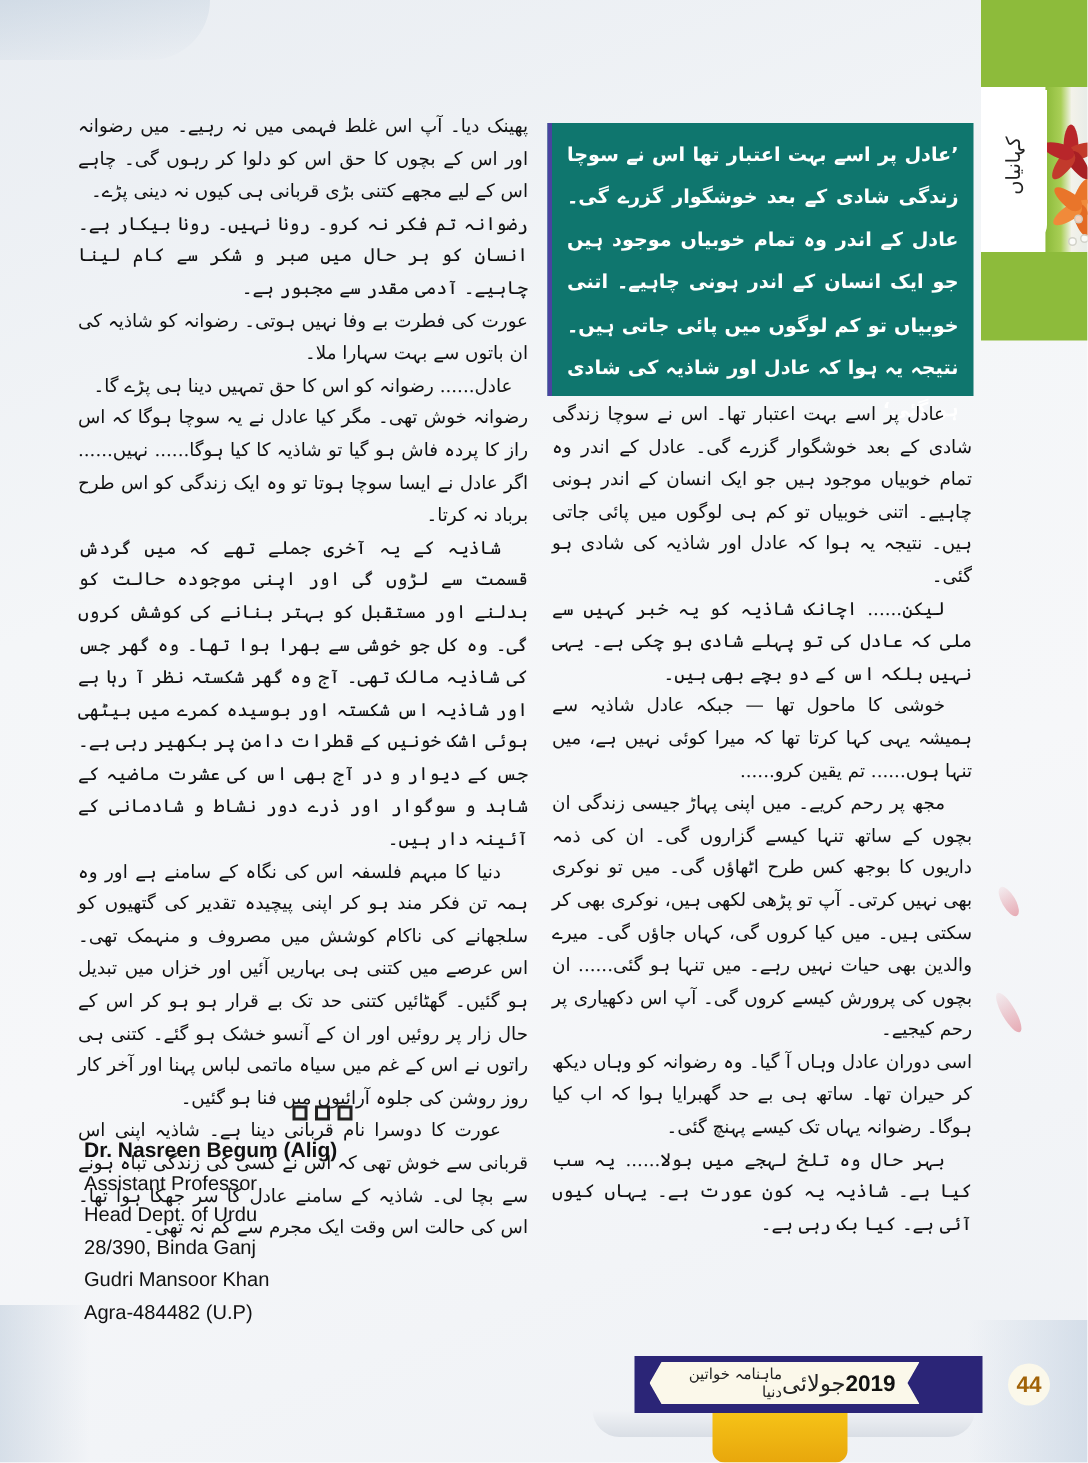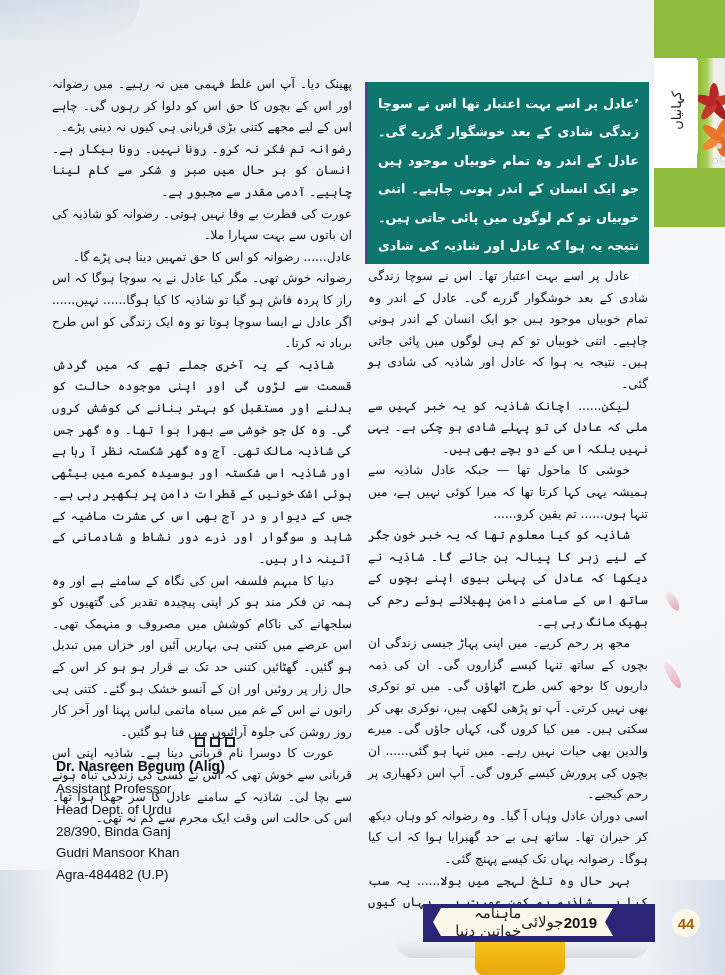--- a/index.html
+++ b/index.html
@@ -36,21 +36,21 @@
     text-align: justify;
     font-family: "DejaVu Serif", serif;
     font-size: 12.2px;
     line-height: 21.6px;
     color: #111;
   }
   .col-left { left: 52px; top: 74px; width: 300px; }
   .col-right { left: 368px; top: 266px; width: 280px; }
   .para { text-indent: 0; margin-bottom: 0; }
   .para.indent { text-indent: 18px; }
-  .para.center { }
+  .para.center { text-align: center; }
 
   
   .pull-quote {
     position: absolute; left: 365px; top: 82px; width: 284px; height: 182px;
     background: #0f766e;
     border-left: 3px solid #4a43a0;
     padding: 8px 10px 6px 10px;
     direction: rtl; text-align: justify;
     color: #ffffff;
     font-family: "DejaVu Sans", sans-serif; font-weight: bold;
@@ -118,21 +118,21 @@
     position: absolute; left: 423px; top: 904px; width: 232px; height: 38px;
     background: #2b2577;
   }
   .footer-ribbon {
     position: absolute; left: 433px; top: 908px; width: 180px; height: 28px;
     background: #fbf8ea;
     clip-path: polygon(8px 0, 100% 0, calc(100% - 8px) 50%, 100% 100%, 8px 100%, 0 50%);
     display: flex; align-items: center; justify-content: space-between;
     padding: 0 16px 0 14px;
   }
-  .footer-title { font-family: "DejaVu Serif", serif; font-size: 15px; color: #222; direction: rtl; }
+  .footer-title { font-family: "DejaVu Serif", serif; font-size: 10px; color: #222; direction: rtl; }
   .footer-month { font-family: Liberation Serif, serif; font-size: 15px; color: #222; direction: rtl; }
   .footer-year { font-family: "Liberation Sans", sans-serif; font-weight: bold; font-size: 15px; color: #111; }
   .page-num {
     position: absolute; left: 628px; top: 909px; width: 28px; height: 28px; border-radius: 50%;
     background: #fbf8ea; display: flex; align-items: center; justify-content: center;
     font-family: "Liberation Sans", sans-serif; font-weight: bold; font-size: 15px; color: #a16207; margin-left: 44px;
   }
 </style>
 </head>
 <body>
@@ -196,21 +196,20 @@
   <div>Head Dept. of Urdu</div>
   <div>28/390, Binda Ganj</div>
   <div>Gudri Mansoor Khan</div>
   <div>Agra-484482 (U.P)</div>
 </div>
 
 <div class="column col-right">
   <p class="para indent">عادل پر اسے بہت اعتبار تھا۔ اس نے سوچا زندگی شادی کے بعد خوشگوار گزرے گی۔ عادل کے اندر وہ تمام خوبیاں موجود ہیں جو ایک انسان کے اندر ہونی چاہیے۔ اتنی خوبیاں تو کم ہی لوگوں میں پائی جاتی ہیں۔ نتیجہ یہ ہوا کہ عادل اور شاذیہ کی شادی ہو گئی۔</p>
   <p class="para indent">لیکن...... اچانک شاذیہ کو یہ خبر کہیں سے ملی کہ عادل کی تو پہلے شادی ہو چکی ہے۔ یہی نہیں بلکہ اس کے دو بچے بھی ہیں۔</p>
   <p class="para indent">خوشی کا ماحول تھا — جبکہ عادل شاذیہ سے ہمیشہ یہی کہا کرتا تھا کہ میرا کوئی نہیں ہے، میں تنہا ہوں...... تم یقین کرو......</p>
-  <p class="para indent">شاذیہ کو کیا معلوم تھا کہ یہ خبر خون جگر کے لیے زہر کا پیالہ بن جائے گا۔ شاذیہ نے دیکھا کہ عادل کی پہلی بیوی اپنے بچوں کے ساتھ اس کے سامنے دامن پھیلائے ہوئے رحم کی بھیک مانگ رہی ہے۔</p>
   <p class="para indent">مجھ پر رحم کریے۔ میں اپنی پہاڑ جیسی زندگی ان بچوں کے ساتھ تنہا کیسے گزاروں گی۔ ان کی ذمہ داریوں کا بوجھ کس طرح اٹھاؤں گی۔ میں تو نوکری بھی نہیں کرتی۔ آپ تو پڑھی لکھی ہیں، نوکری بھی کر سکتی ہیں۔ میں کیا کروں گی، کہاں جاؤں گی۔ میرے والدین بھی حیات نہیں رہے۔ میں تنہا ہو گئی...... ان بچوں کی پرورش کیسے کروں گی۔ آپ اس دکھیاری پر رحم کیجیے۔</p>
   <p class="para">اسی دوران عادل وہاں آ گیا۔ وہ رضوانہ کو وہاں دیکھ کر حیران تھا۔ ساتھ ہی بے حد گھبرایا ہوا کہ اب کیا ہوگا۔ رضوانہ یہاں تک کیسے پہنچ گئی۔</p>
   <p class="para indent">بہر حال وہ تلخ لہجے میں بولا...... یہ سب کیا ہے۔ شاذیہ یہ کون عورت ہے۔ یہاں کیوں آئی ہے۔ کیا بک رہی ہے۔</p>
 
 </div>
 
 <div class="footer-curl-l"></div>
 <div class="footer-curl-r"></div>
 <div class="footer-gold"></div>
 <div class="footer-band"></div>

